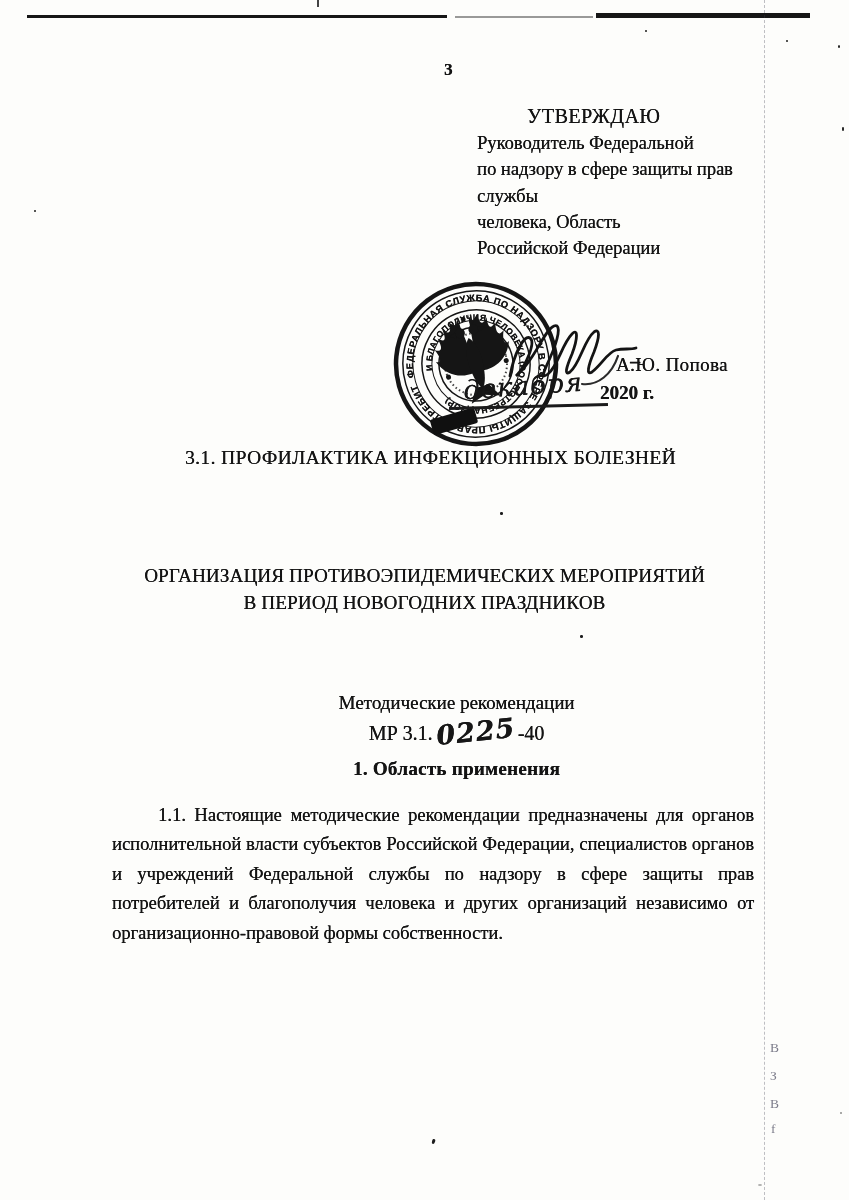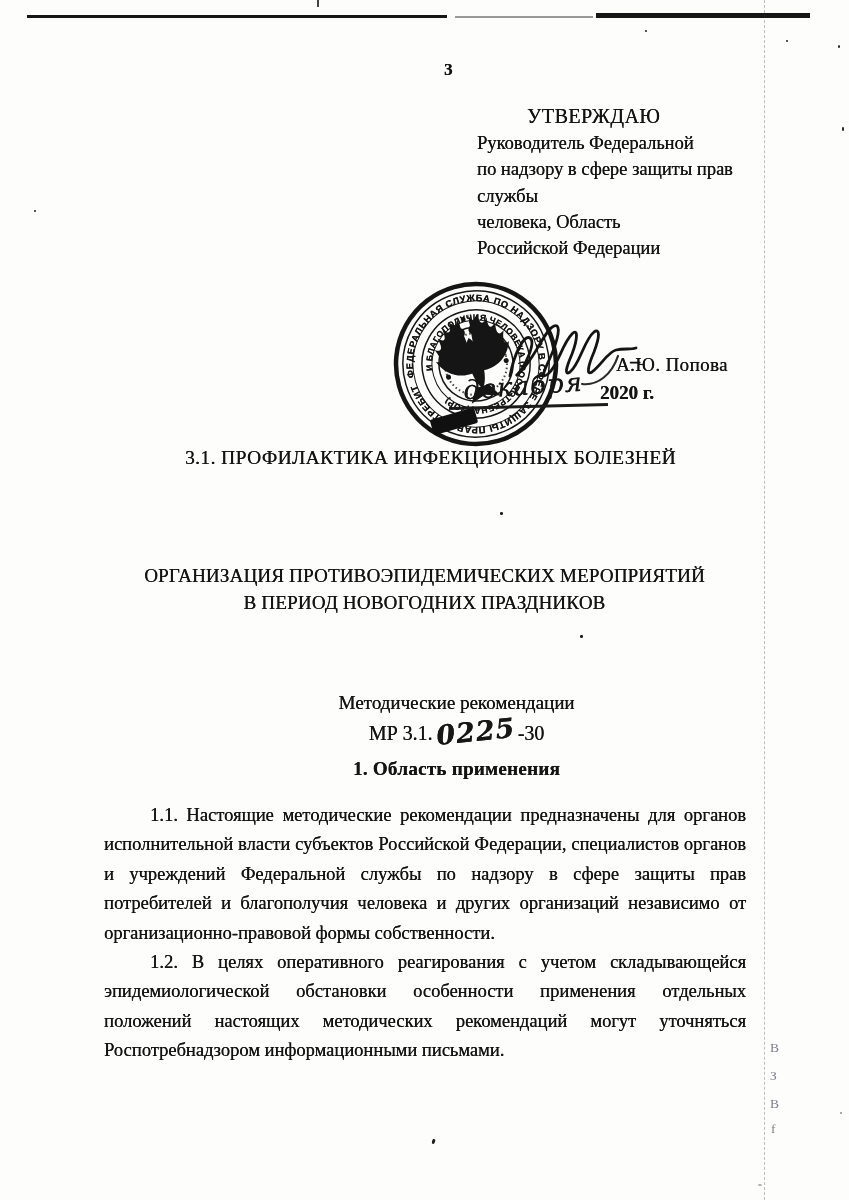--- a/index.html
+++ b/index.html
@@ -113,28 +113,27 @@
 
   <div class="abs center h-sect" style="left:6px;top:447px;">3.1. ПРОФИЛАКТИКА ИНФЕКЦИОННЫХ БОЛЕЗНЕЙ</div>
 
   <div class="abs center h-title" style="left:0;top:562px;">
     <div>ОРГАНИЗАЦИЯ ПРОТИВОЭПИДЕМИЧЕСКИХ МЕРОПРИЯТИЙ</div>
     <div>В ПЕРИОД НОВОГОДНИХ ПРАЗДНИКОВ</div>
   </div>
 
   <div class="abs center" style="left:32px;top:692px;">
     <div class="doc-type-line1">Методические рекомендации</div>
-    <div class="doc-type-line2"><span>МР 3.1.</span><span class="handwrite hw-code">0225</span><span>-30</span></div>
+    <div class="doc-type-line2"><span>МР 3.1.</span><span class="handwrite hw-code">0225</span><span>-40</span></div>
   </div>
 
   <div class="abs center h-bold" style="left:32px;top:758px;">1. Область применения</div>
 
-  <div class="abs bodytext" style="left:104px;top:801px;">
+  <div class="abs bodytext" style="left:112px;top:801px;">
     <p>1.1. Настоящие методические рекомендации предназначены для органов исполнительной власти субъектов Российской Федерации, специалистов органов и учреждений Федеральной службы по надзору в сфере защиты прав потребителей и благополучия человека и других организаций независимо от организационно-правовой формы собственности.</p>
-    <p>1.2. В целях оперативного реагирования с учетом складывающейся эпидемиологической обстановки особенности применения отдельных положений настоящих методических рекомендаций могут уточняться Роспотребнадзором информационными письмами.</p>
   </div>
 
   <div class="abs edge-char" style="left:770px;top:1040px;">В</div>
   <div class="abs edge-char" style="left:770px;top:1068px;">З</div>
   <div class="abs edge-char" style="left:770px;top:1096px;">В</div>
   <div class="abs edge-char" style="left:771px;top:1121px;">f</div>
 
   <div class="abs speck" style="left:645px;top:30px;width:2px;height:2px;"></div>
   <div class="abs speck" style="left:786px;top:40px;width:2px;height:2px;"></div>
   <div class="abs speck" style="left:838px;top:45px;width:2px;height:3px;"></div>

